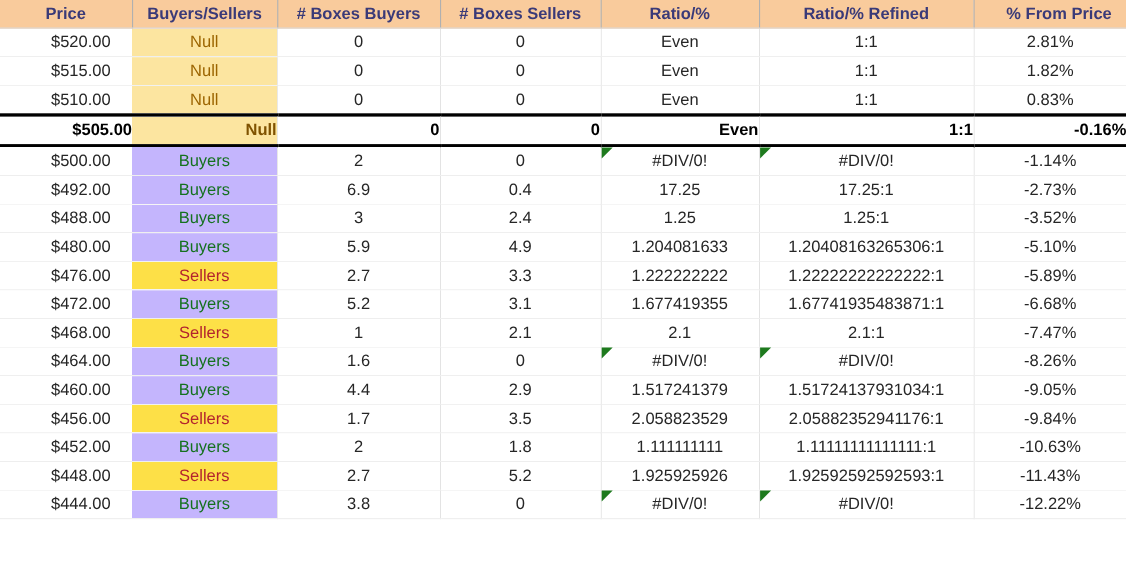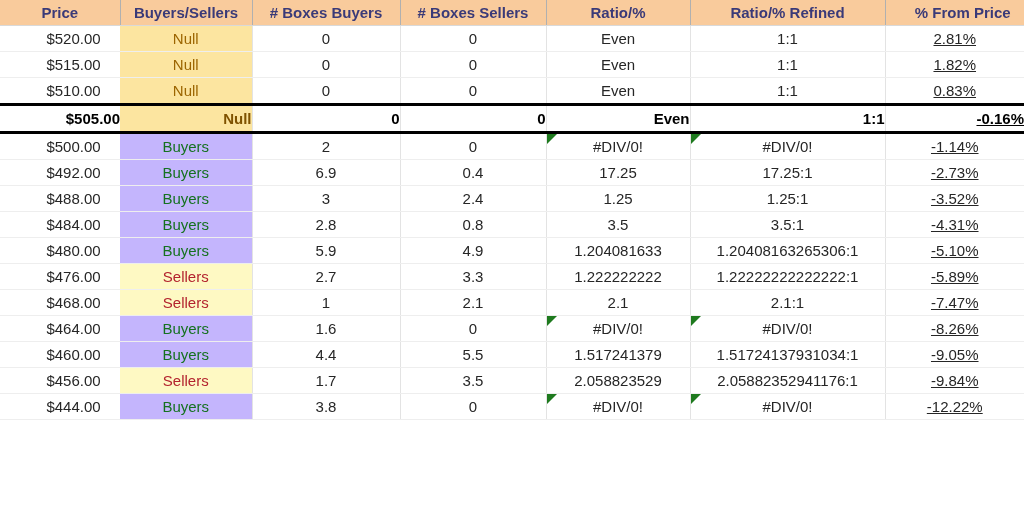--- a/index.html
+++ b/index.html
@@ -59,30 +59,30 @@
     padding: 0;
     text-align: center;
     font-size: 15px;
     color: #262626;
     border-bottom: 1px solid #eeeeee;
     border-right: 1px solid #e3e3e3;
     white-space: nowrap;
     position: relative;
     background: #ffffff;
   }
-  tbody td:last-child { border-right: none; text-decoration: underline; }
+  tbody td:last-child { border-right: none; }
 
   
   tbody td.price { border-right: none; padding-left: 27px; }
 
   
   td.status { border-right: 1px solid #e3e3e3; margin-top: 19px; }
   td.status.null-cell   { background: #FCE5A0; color: #9C6500; }
   td.status.buyers-cell { background: #c4b5fd; color: #15711F; }
-  td.status.sellers-cell{ background: #fef9c3; color: #B3232E; }
+  td.status.sellers-cell{ background: #fde047; color: #B3232E; }
 
   
   tr.focus-row td {
     font-weight: bold;
     color: #000000;
     border-top: 3px solid #000000;
     border-bottom: 3px solid #000000;
     text-align: right;
   }
   tr.focus-row td.status.null-cell { color: #7F5200; }
@@ -182,47 +182,47 @@
         <tr>
           <td class="price">$488.00</td>
           <td class="status buyers-cell">Buyers</td>
           <td>3</td>
           <td>2.4</td>
           <td>1.25</td>
           <td>1.25:1</td>
           <td>-3.52%</td>
         </tr>
         <tr>
-          <td class="price">$484.00</td>
-          <td class="status buyers-cell">Buyers</td>
-          <td>2.8</td>
-          <td>0.8</td>
-          <td>3.5</td>
-          <td>3.5:1</td>
-          <td>-4.31%</td>
-        </tr>
-        <tr>
           <td class="price">$480.00</td>
           <td class="status buyers-cell">Buyers</td>
           <td>5.9</td>
           <td>4.9</td>
           <td>1.204081633</td>
           <td>1.20408163265306:1</td>
           <td>-5.10%</td>
         </tr>
         <tr>
           <td class="price">$476.00</td>
           <td class="status sellers-cell">Sellers</td>
           <td>2.7</td>
           <td>3.3</td>
           <td>1.222222222</td>
           <td>1.22222222222222:1</td>
           <td>-5.89%</td>
         </tr>
         <tr>
+          <td class="price">$472.00</td>
+          <td class="status buyers-cell">Buyers</td>
+          <td>5.2</td>
+          <td>3.1</td>
+          <td>1.677419355</td>
+          <td>1.67741935483871:1</td>
+          <td>-6.68%</td>
+        </tr>
+        <tr>
           <td class="price">$468.00</td>
           <td class="status sellers-cell">Sellers</td>
           <td>1</td>
           <td>2.1</td>
           <td>2.1</td>
           <td>2.1:1</td>
           <td>-7.47%</td>
         </tr>
         <tr>
           <td class="price">$464.00</td>
@@ -230,35 +230,53 @@
           <td>1.6</td>
           <td>0</td>
           <td><span class="err-flag"></span>#DIV/0!</td>
           <td><span class="err-flag"></span>#DIV/0!</td>
           <td>-8.26%</td>
         </tr>
         <tr>
           <td class="price">$460.00</td>
           <td class="status buyers-cell">Buyers</td>
           <td>4.4</td>
-          <td>5.5</td>
+          <td>2.9</td>
           <td>1.517241379</td>
           <td>1.51724137931034:1</td>
           <td>-9.05%</td>
         </tr>
         <tr>
           <td class="price">$456.00</td>
           <td class="status sellers-cell">Sellers</td>
           <td>1.7</td>
           <td>3.5</td>
           <td>2.058823529</td>
           <td>2.05882352941176:1</td>
           <td>-9.84%</td>
         </tr>
         <tr>
+          <td class="price">$452.00</td>
+          <td class="status buyers-cell">Buyers</td>
+          <td>2</td>
+          <td>1.8</td>
+          <td>1.111111111</td>
+          <td>1.11111111111111:1</td>
+          <td>-10.63%</td>
+        </tr>
+        <tr>
+          <td class="price">$448.00</td>
+          <td class="status sellers-cell">Sellers</td>
+          <td>2.7</td>
+          <td>5.2</td>
+          <td>1.925925926</td>
+          <td>1.92592592592593:1</td>
+          <td>-11.43%</td>
+        </tr>
+        <tr>
           <td class="price">$444.00</td>
           <td class="status buyers-cell">Buyers</td>
           <td>3.8</td>
           <td>0</td>
           <td><span class="err-flag"></span>#DIV/0!</td>
           <td><span class="err-flag"></span>#DIV/0!</td>
           <td>-12.22%</td>
         </tr>
       </tbody>
   </table>

